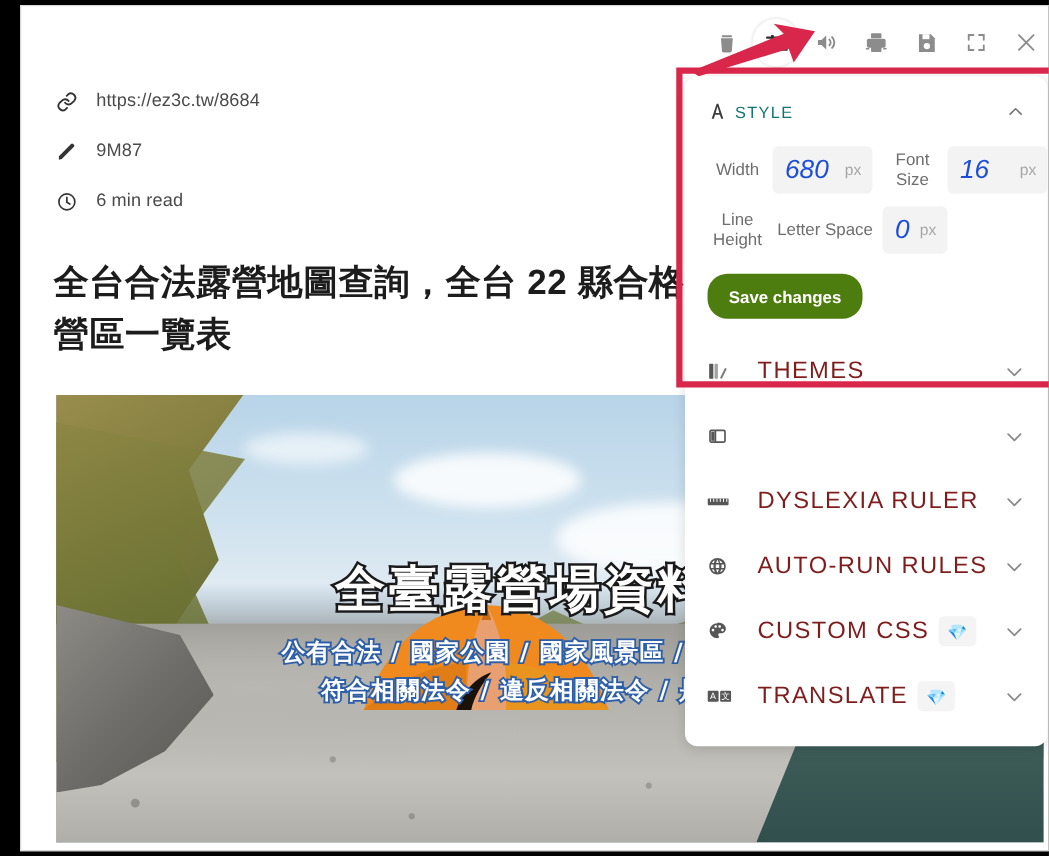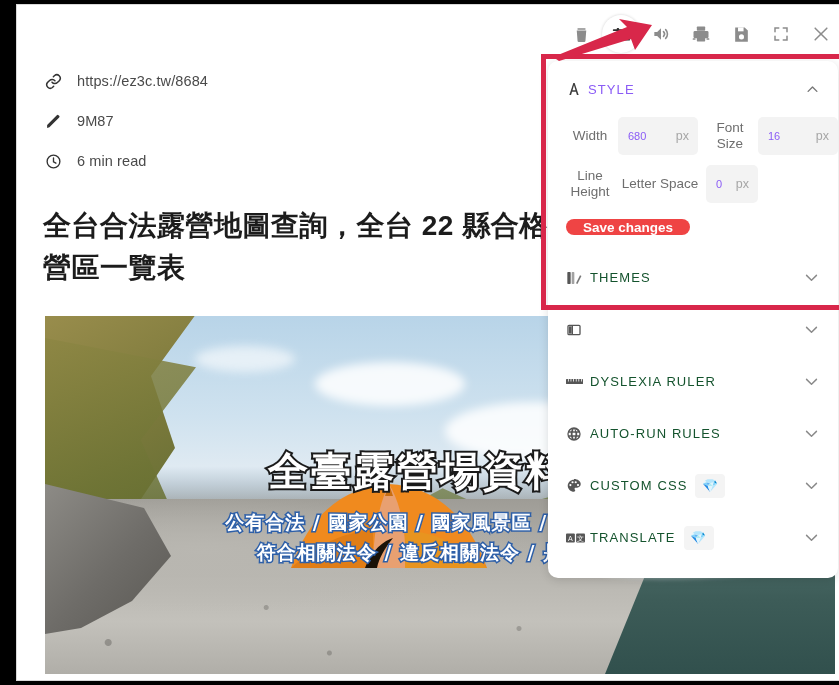--- a/index.html
+++ b/index.html
@@ -242,21 +242,21 @@
   }
   .section-head .sh-icon {
     width: 22px;
     display: flex; align-items: center;
     color: #3d3d3d;
     flex: 0 0 22px;
   }
   .section-head .sh-label {
     font-size: 13px;
     letter-spacing: 1.1px;
-    color: #8b5cf6;
+    color: #0f766e;
     flex: 1;
   }
   .section-head .sh-caret {
     color: #777;
     display: flex; align-items: center;
   }
 
   .field-row {
     display: flex;
     align-items: center;
@@ -302,55 +302,55 @@
   .g-input {
     height: 38px;
     background: #f3f3f3;
     border-radius: 5px;
     display: flex;
     align-items: center;
     justify-content: space-between;
     padding: 0 9px 0 10px;
     margin-right: 8px;
   }
-  .g-val { font-size: 11px; color: #8b5cf6; font-weight: 500; }
+  .g-val { font-size: 21px; color: #1d4ed8; font-weight: 500; font-style: italic; }
   .g-unit { font-size: 12.5px; color: #a6a6a6; }
 
   .save-btn {
     margin-top: 16px;
     display: inline-flex;
     align-items: center;
     justify-content: center;
-    height: 16px;
+    height: 36px;
     padding: 0 17px;
-    background: #ef4444;
+    background: #4d7c0f;
     color: #ffffff;
     font-size: 13.5px;
     font-weight: bold;
     border-radius: 16px;
   }
 
   .menu-list { padding: 0 0 14px 0; }
   .menu-item {
     display: flex;
     align-items: center;
     height: 52px;
     padding: 0 18px;
   }
   .mi-icon {
     width: 24px;
     flex: 0 0 24px;
     display: flex; align-items: center;
     color: #565656;
   }
   .mi-label {
-    font-size: 13px;
+    font-size: 19px;
     letter-spacing: 1.1px;
-    color: #14532d;
-    margin-left: 0;
+    color: #7f1d1d;
+    margin-left: 16px;
   }
   .gem-badge {
     margin-left: 8px;
     width: 30px; height: 24px;
     background: #f4f4f4;
     border-radius: 4px;
     display: flex; align-items: center; justify-content: center;
     font-size: 13px;
   }
   .mi-spacer { flex: 1; }

